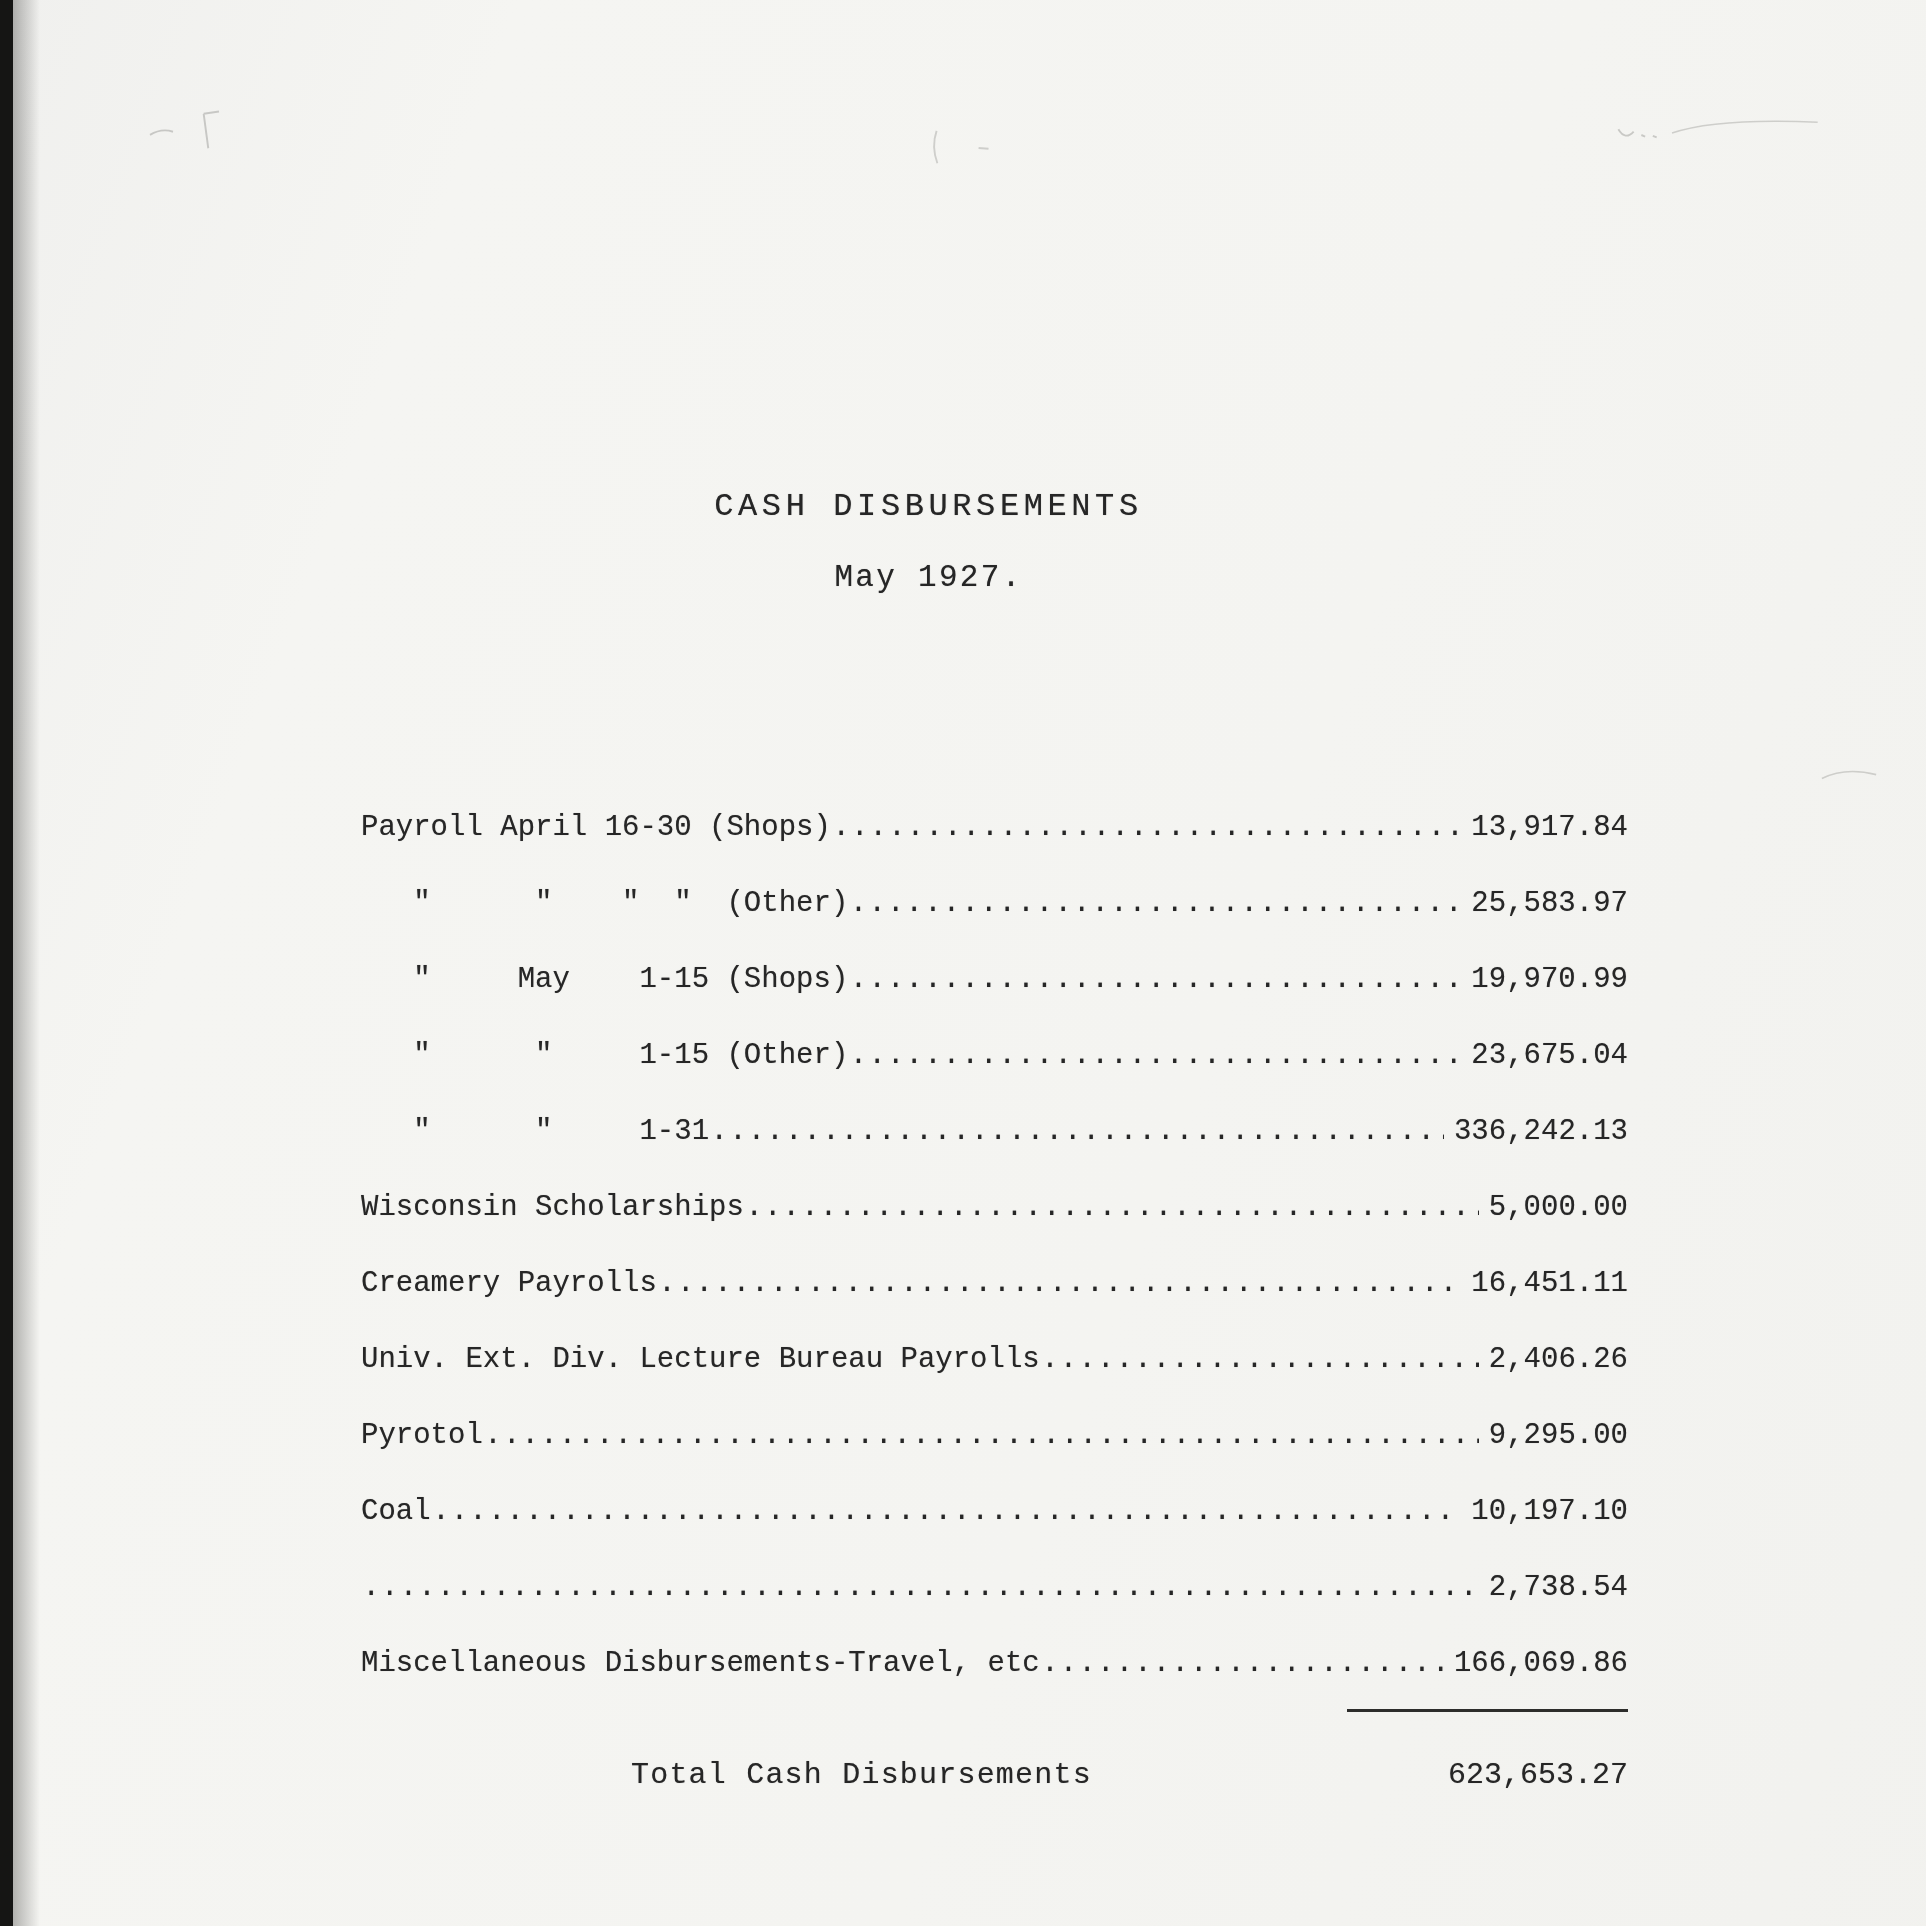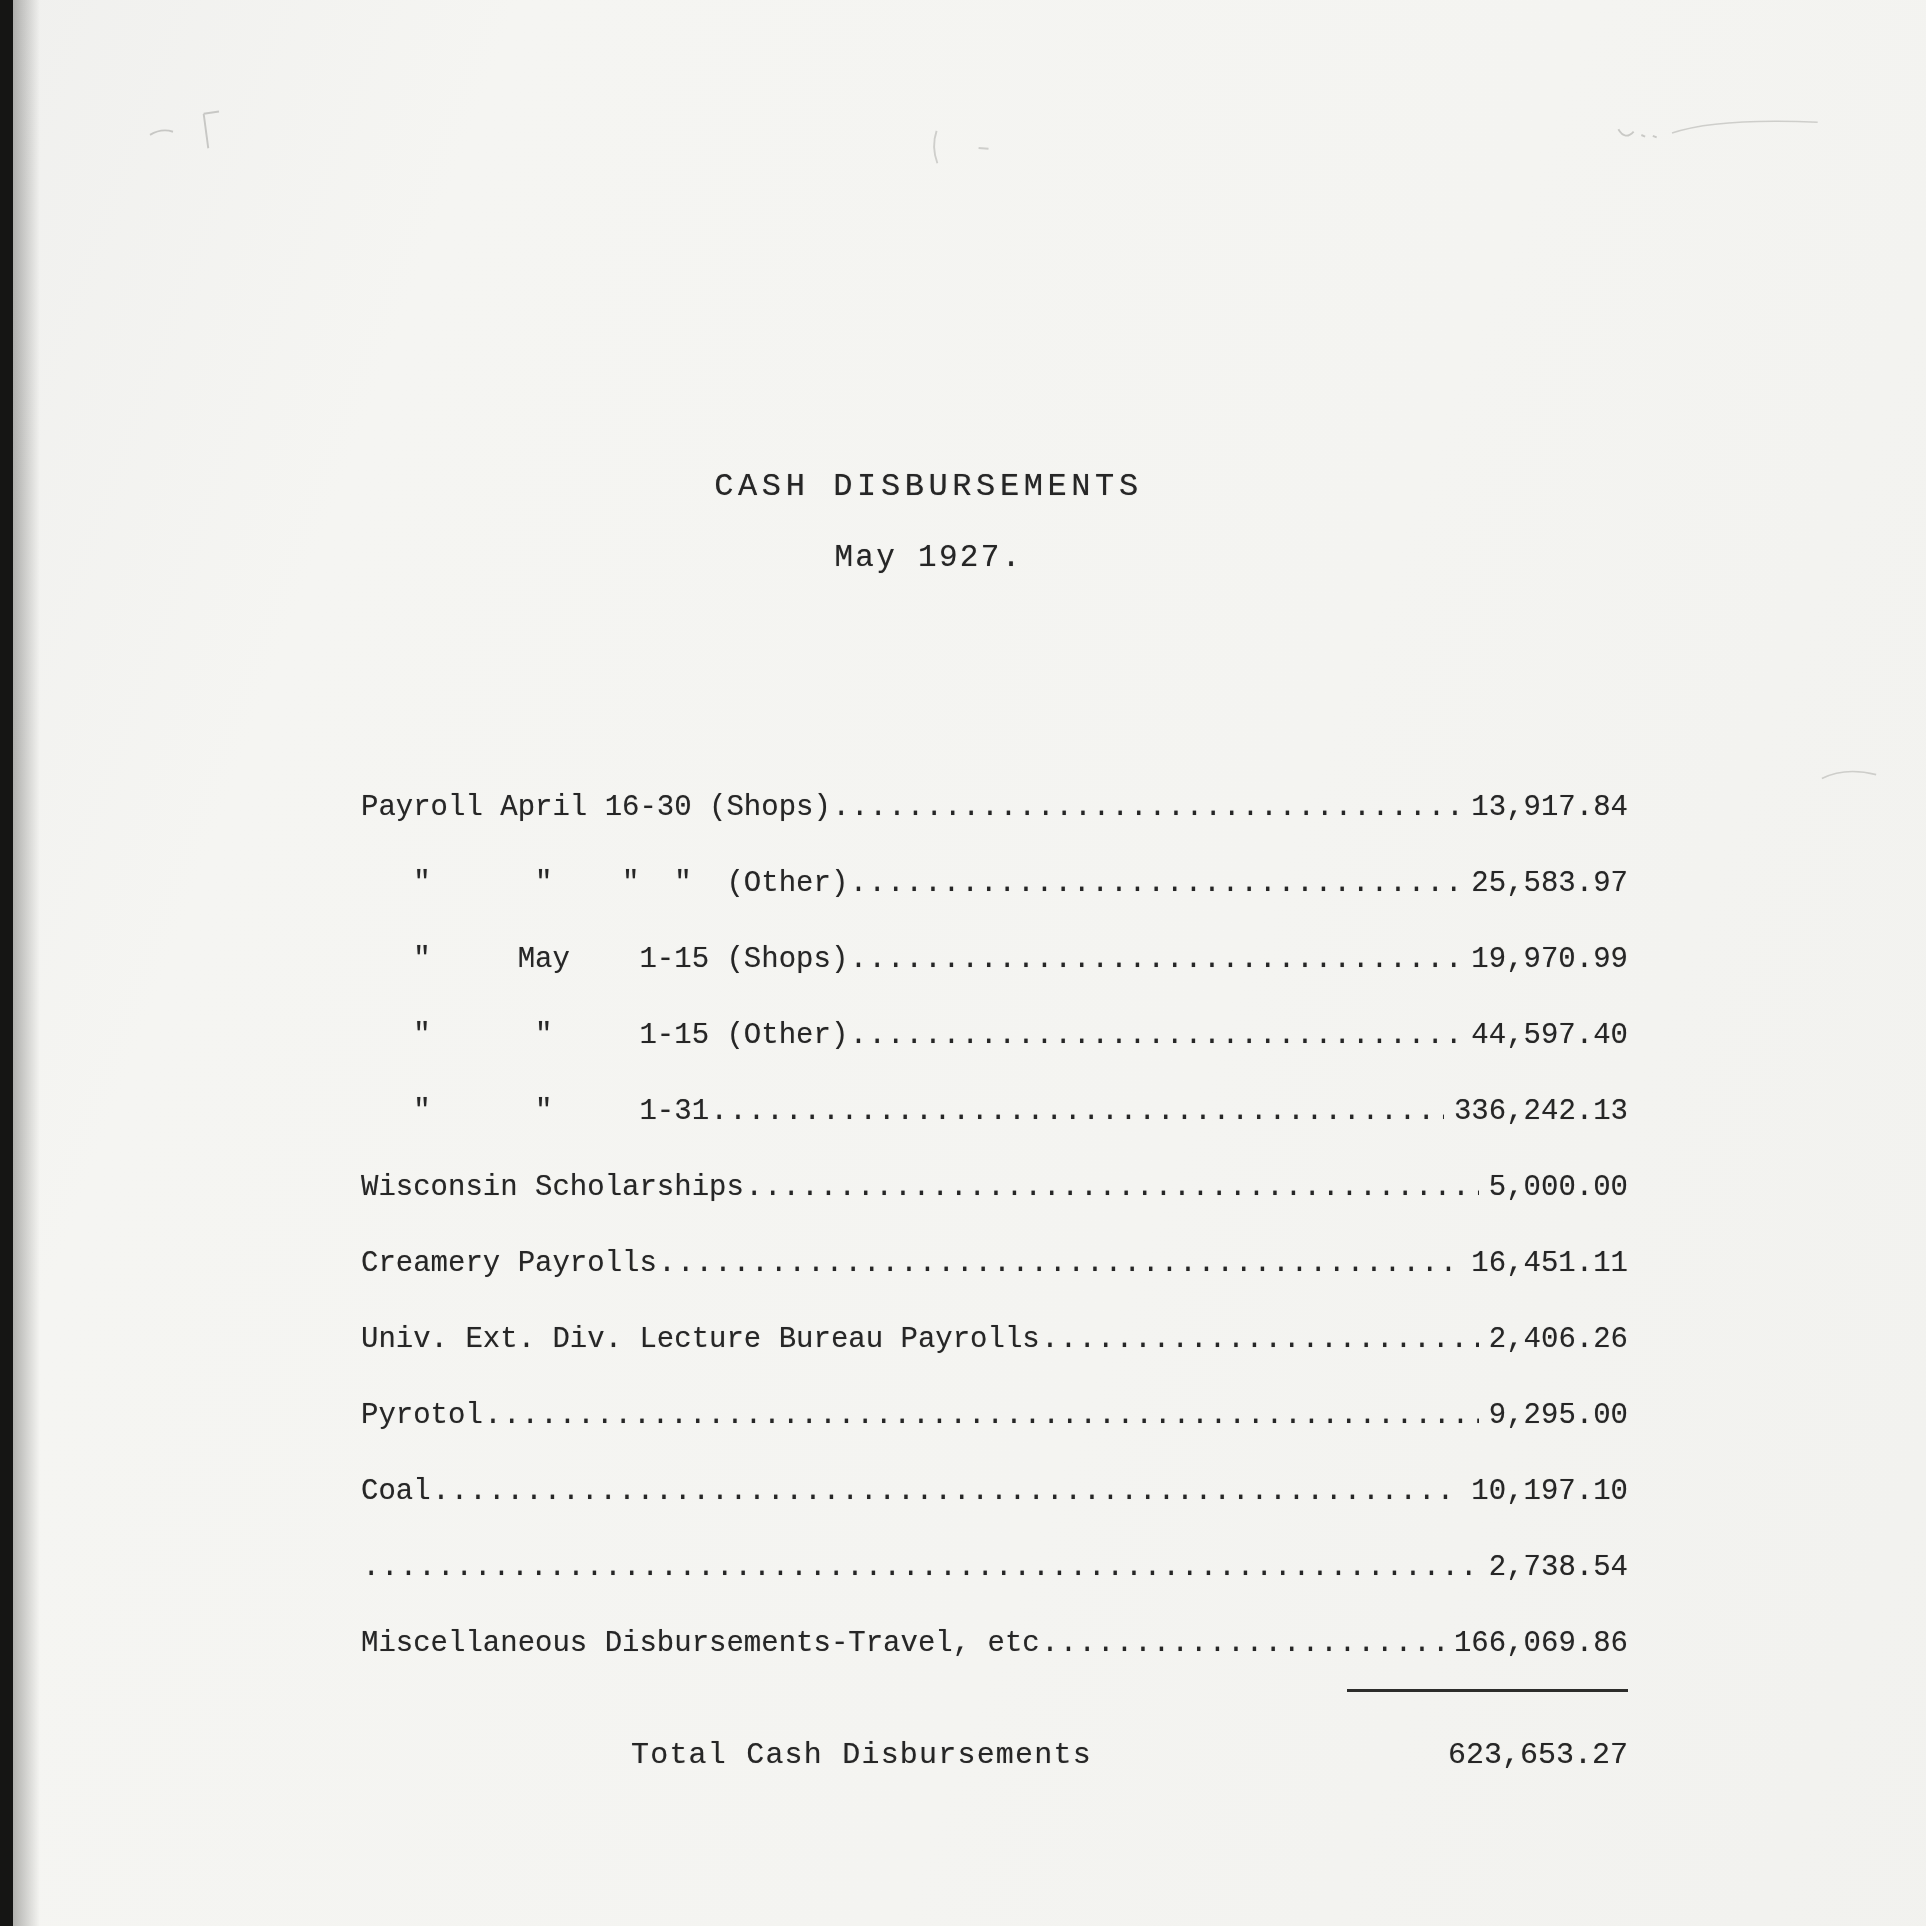--- a/index.html
+++ b/index.html
@@ -33,20 +33,21 @@
     position: relative;
     padding-top: 468px;
   }
   .title-block { width: 1857px; text-align: center; }
   .doc-title {
     font-size: 32px;
     letter-spacing: 4.6px;
     font-weight: 400;
     text-shadow: 0 0 0.8px rgba(30,30,30,0.55);
     white-space: pre;
+    margin-top: 20px;
   }
   .doc-subtitle {
     margin-top: 35px;
     font-size: 31px;
     letter-spacing: 2.3px;
     text-shadow: 0 0 0.8px rgba(30,30,30,0.45);
     white-space: pre;
   }
   .list {
     margin: 195px 0 0 361px;
@@ -165,21 +166,21 @@
 
   <div class="row">
     <span class="label">   "     May    1-15 (Shops)</span>
     <span class="dots">....................................................................................................</span>
     <span class="amount">19,970.99</span>
   </div>
 
   <div class="row">
     <span class="label">   "      "     1-15 (Other)</span>
     <span class="dots">....................................................................................................</span>
-    <span class="amount">44,597.40</span>
+    <span class="amount">23,675.04</span>
   </div>
 
   <div class="row">
     <span class="label">   "      "     1-31</span>
     <span class="dots">....................................................................................................</span>
     <span class="amount">336,242.13</span>
   </div>
 
   <div class="row">
     <span class="label">Wisconsin Scholarships</span>

